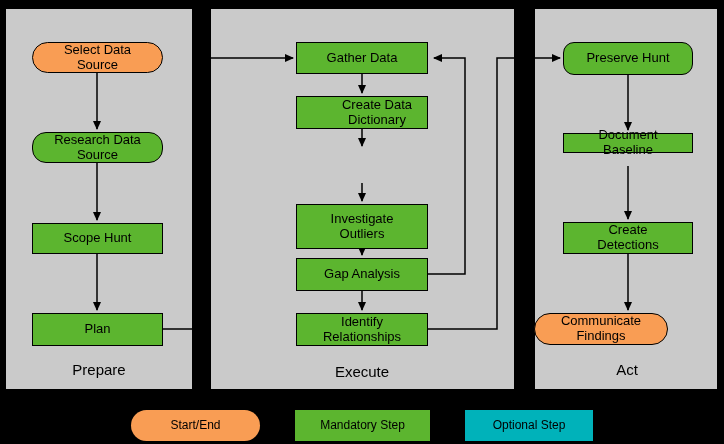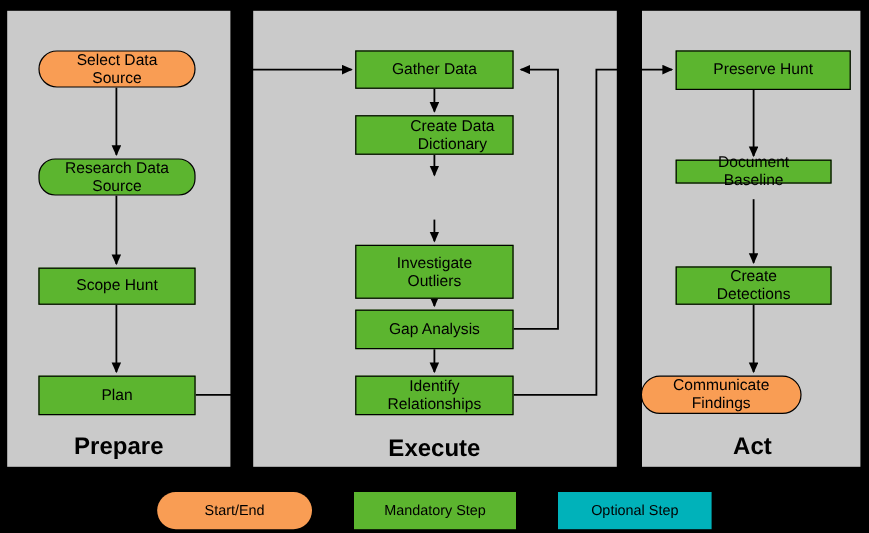--- a/index.html
+++ b/index.html
@@ -17,22 +17,22 @@
   }
   .panel {
     position: absolute;
     background: var(--color-panel-bg, #cacaca);
     top: 9px;
     height: 380px;
   }
   .panel-title {
     position: absolute;
     color: #000;
-    font-weight: bold;
-    font-size: 20px;
+    font-weight: normal;
+    font-size: 15px;
     text-align: center;
     white-space: nowrap;
     transform: translateX(-50%);
   }
   .wires {
     position: absolute;
     left: 0;
     top: 0;
     pointer-events: none;
   }
@@ -105,21 +105,21 @@
 
   <div class="node mandatory" style="left:296px; top:42px;  width:132px; height:32px;">Gather Data</div>
   <div class="node mandatory" style="left:296px; top:96px;  width:132px; height:33px;padding-left:30px;">Create Data
 Dictionary</div>
   <div class="node mandatory" style="left:296px; top:204px; width:132px; height:45px;">Investigate
 Outliers</div>
   <div class="node mandatory" style="left:296px; top:258px; width:132px; height:33px;">Gap Analysis</div>
   <div class="node mandatory" style="left:296px; top:313px; width:132px; height:33px;">Identify
 Relationships</div>
 
-  <div class="node mandatory" style="left:563px; top:42px;  width:146px; height:33px;">Preserve Hunt</div>
+  <div class="node mandatory" style="left:563px; top:42px;  width:130px; height:33px;border-radius:11px;">Preserve Hunt</div>
   <div class="node mandatory" style="left:563px; top:133px; width:130px; height:20px;">Document
 Baseline</div>
   <div class="node mandatory" style="left:563px; top:222px; width:130px; height:32px;">Create
 Detections</div>
   <div class="node start-end" style="left:534px; top:313px; width:134px; height:32px;">Communicate
 Findings</div>
 
   <div class="panel-title" style="left:99px;  top:361px;">Prepare</div>
   <div class="panel-title" style="left:362px; top:363px;">Execute</div>
   <div class="panel-title" style="left:627px; top:361px;">Act</div>

